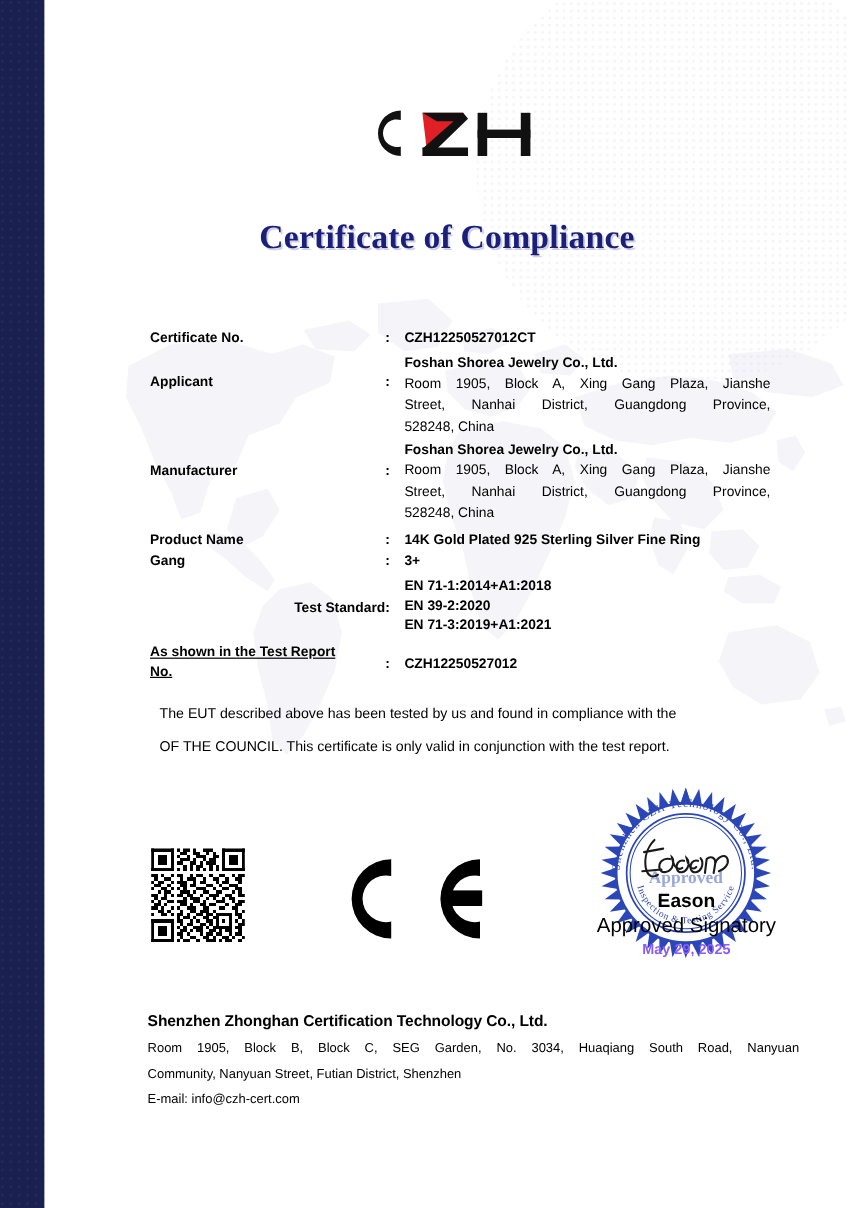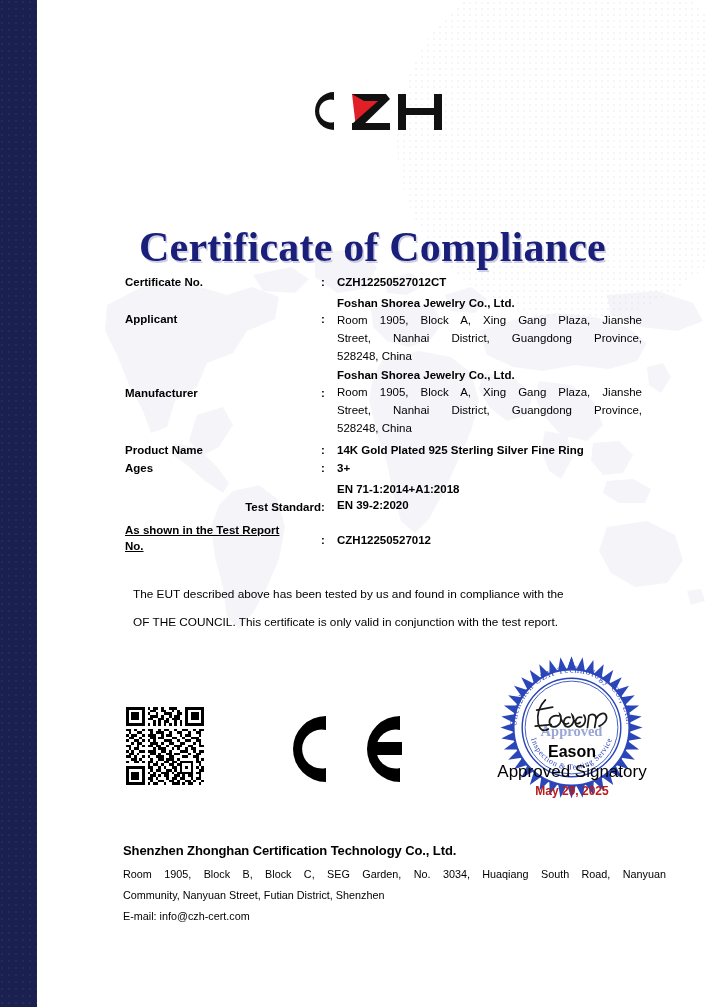--- a/index.html
+++ b/index.html
@@ -90,25 +90,24 @@
   .logo svg { display: block; }
 
   
   .title {
     position: absolute;
     left: 0; right: 0;
     top: 183px;
     text-align: center;
     font-family: "Liberation Serif", serif;
     font-weight: bold;
-    font-size: 42px;
+    font-size: 28px;
     color: #1a1f7a;
     letter-spacing: 0.2px;
     text-shadow: 1.5px 1.5px 0 rgba(150,150,190,0.45);
-    margin-top: 40px;
   }
 
   
   .fields {
     position: absolute;
     left: 88px;
     top: 272px;
     width: 532px;
   }
   .field-row {
@@ -219,21 +218,21 @@
     font-weight: normal;
     color: #000;
   }
   .sig-date {
     position: absolute;
     left: 0; right: 0;
     top: 129px;
     text-align: center;
     font-size: 12px;
     font-weight: bold;
-    color: #b91c1c;
+    color: #8b5cf6;
   }
 
   
   .footer {
     position: absolute;
     left: 86px;
     top: 843px;
     width: 560px;
   }
   .footer-company {
@@ -371,33 +370,34 @@
 
       <div class="row-gap-1"></div>
 
       <div class="field-row">
         <div class="fl">Product Name</div>
         <div class="fc">:</div>
         <div class="fv bold">14K Gold Plated 925 Sterling Silver Fine Ring</div>
       </div>
 
       <div class="field-row">
-        <div class="fl">Ages</div>
+        <div class="fl">Gang</div>
         <div class="fc">:</div>
         <div class="fv bold">3+</div>
       </div>
 
       <div class="row-gap-1"></div>
 
       <div class="field-row">
         <div class="fl" style="padding-top:20px;text-align:right;">Test Standard</div>
         <div class="fc" style="padding-top:20px;">:</div>
         <div class="fv bold">
           <div>EN 71-1:2014+A1:2018</div>
           <div>EN 39-2:2020</div>
+          <div>EN 71-3:2019+A1:2021</div>
         </div>
       </div>
 
       <div class="row-gap-1"></div>
 
       <div class="field-row">
         <div class="fl" style="padding-top:4px;text-decoration:underline;">
           <div class="justify">As shown in the Test Report</div>
           <div style="text-align:left;">No.</div>
         </div>

